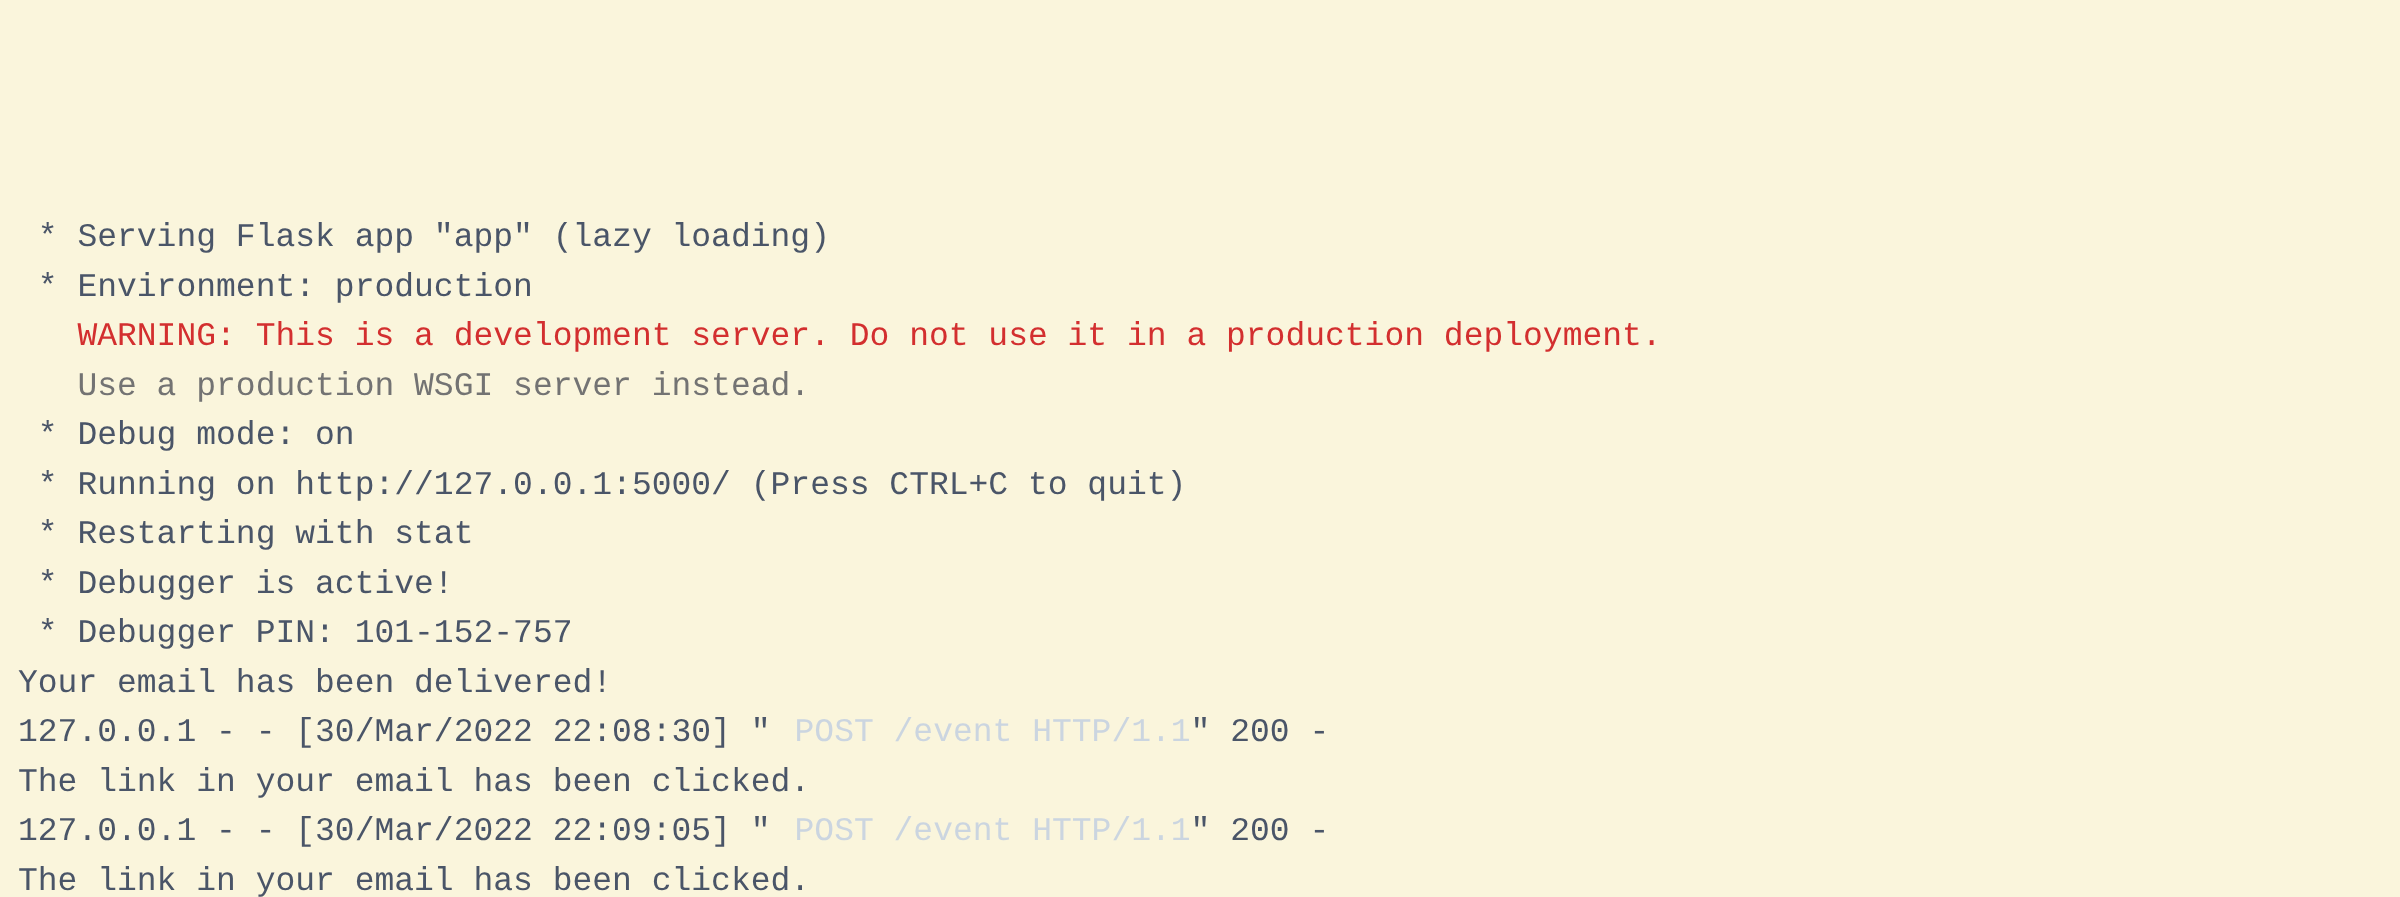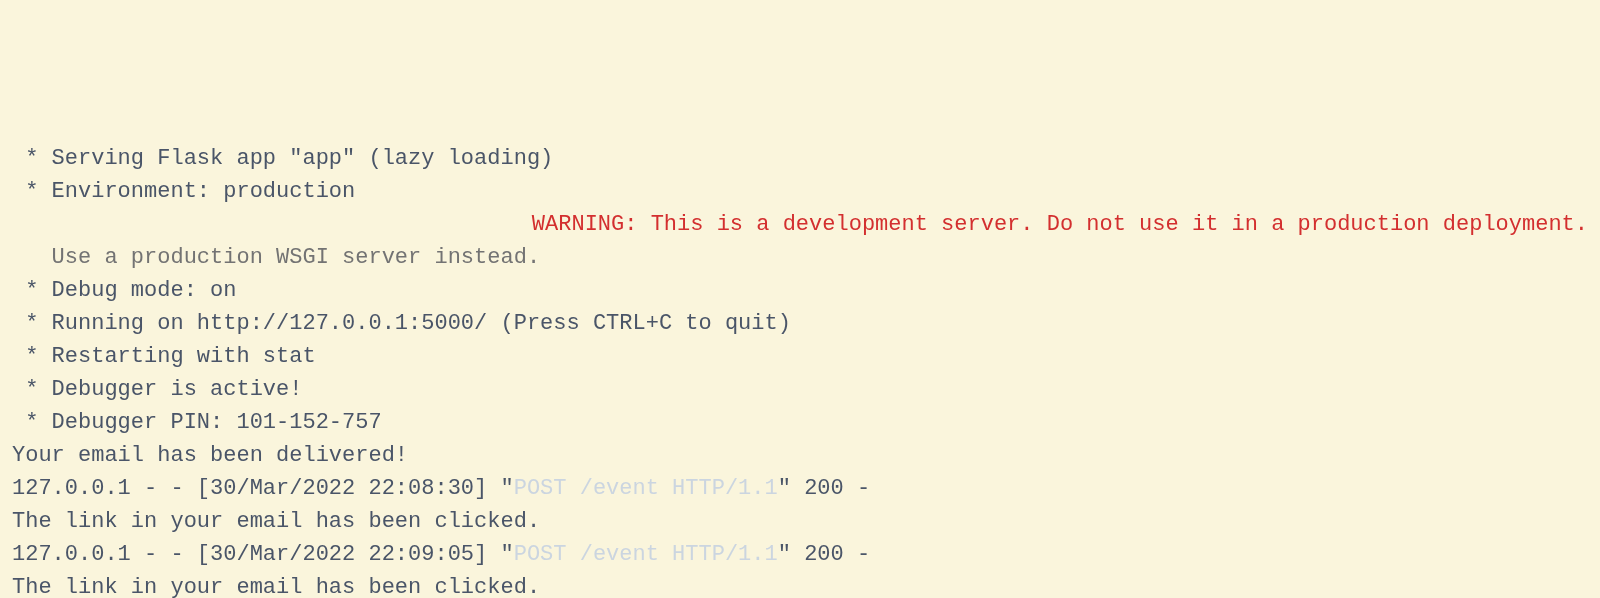--- a/index.html
+++ b/index.html
@@ -17,27 +17,27 @@
       width: 1600px;
       height: 598px;
       overflow: hidden;
       white-space: pre;
     }
     .line {
       display: block;
     }
     .warning {
       color: #d32f2f;
-      text-align: right;
     }
     .hint {
       color: #737373;
     }
     .faded {
       color: #cbd5e0;
+      margin-left: 16px;
     }
   </style>
 </head>
 <body>
 
 
 
 <div><span class="line"> * Serving Flask app "app" (lazy loading)</span><span class="line"> * Environment: production</span><span class="line warning">   WARNING: This is a development server. Do not use it in a production deployment.</span><span class="line hint">   Use a production WSGI server instead.</span><span class="line"> * Debug mode: on</span><span class="line"> * Running on http://127.0.0.1:5000/ (Press CTRL+C to quit)</span><span class="line"> * Restarting with stat</span><span class="line"> * Debugger is active!</span><span class="line"> * Debugger PIN: 101-152-757</span><span class="line">Your email has been delivered!</span><span class="line"><span>127.0.0.1 - - [30/Mar/2022 22:08:30] "</span><span class="faded">POST /event HTTP/1.1</span><span>" 200 -</span></span><span class="line">The link in your email has been clicked.</span><span class="line"><span>127.0.0.1 - - [30/Mar/2022 22:09:05] "</span><span class="faded">POST /event HTTP/1.1</span><span>" 200 -</span></span><span class="line">The link in your email has been clicked.</span></div>
 
 

